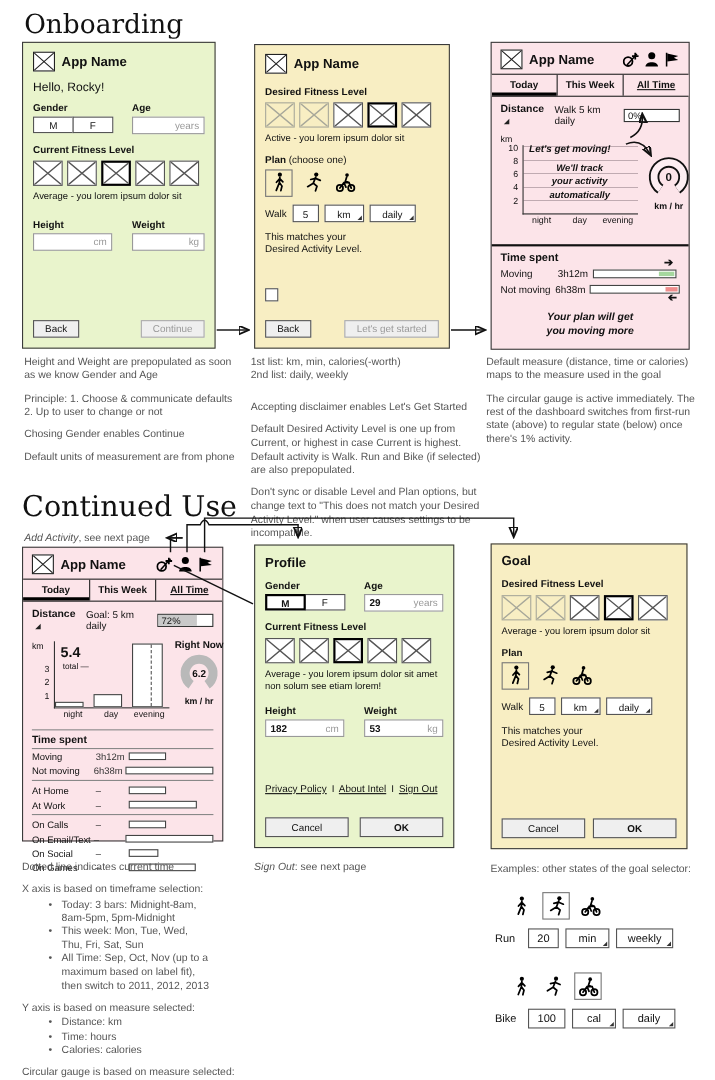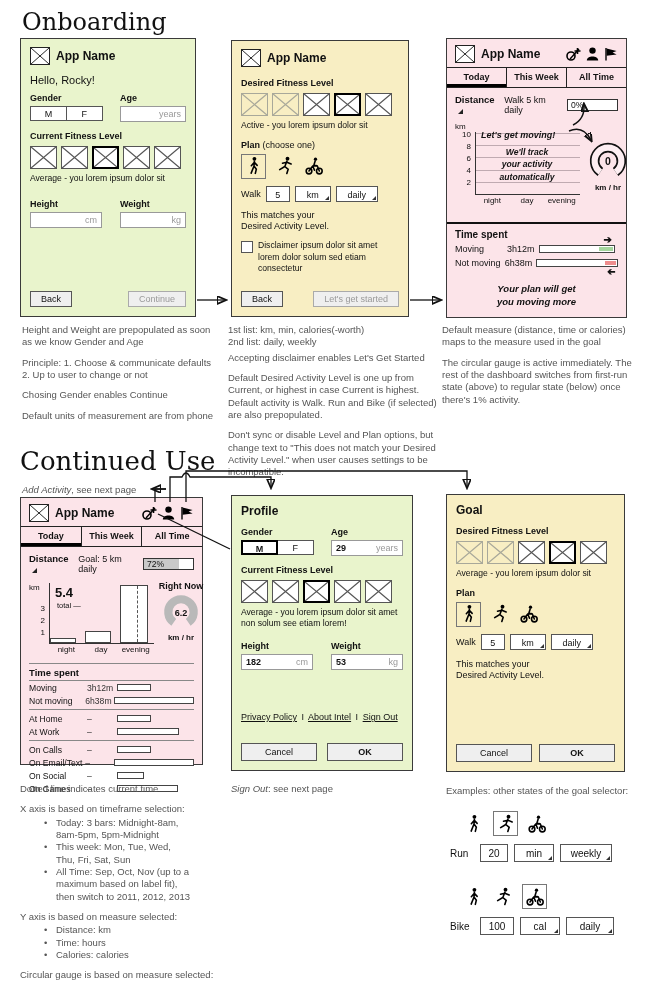--- a/index.html
+++ b/index.html
@@ -61,21 +61,21 @@
   .vb{border:1.2px solid #555;background:#fff;height:16px;line-height:16px;text-align:center;font-size:9px;position:relative;box-sizing:border-box;}
   .vb .dd{position:absolute;right:1px;bottom:1px;width:0;height:0;border-bottom:4px solid #333;border-left:4px solid transparent;}
   .ddup{display:inline-block;width:0;height:0;border-bottom:5px solid #222;border-left:5px solid transparent;margin-left:3px;}
 
   .ckrow{display:flex;gap:5px;font-size:8.6px;line-height:1.3;margin-top:8px;}
   .ck{width:10px;height:10px;border:1.2px solid #555;background:#fff;flex:0 0 auto;margin-top:1px;}
 
   
   .tabs{display:flex;border-top:1.5px solid #222;border-bottom:1.5px solid #222;background:inherit;}
   .tab{flex:1;text-align:center;padding:4px 0 5px 0;font-size:9px;font-weight:bold;border-right:1.5px solid #222;position:relative;}
-  .tab:last-child{border-right:none;}
+  .tab:last-child{border-right:none;text-decoration:underline;}
   .tab.active{box-shadow:inset 0 -3px 0 #000;}
 
   .goalrow{display:flex;align-items:center;gap:6px;padding:6px 8px 2px 8px;font-size:9px;}
   .measure{font-weight:bold;font-size:9.5px;}
   .pgr{border:1.2px solid #333;background:#fff;position:relative;height:12px;width:56px;box-sizing:border-box;}
   .pgr .fill{position:absolute;left:0;top:0;bottom:0;background:#c9c9c9;}
   .pgr .ptxt{position:absolute;left:3px;top:0;line-height:10px;font-size:8.6px;z-index:1;}
 
   
   .chartwrap{position:relative;height:98px;margin:2px 8px 0 8px;}
@@ -275,21 +275,20 @@
     <div class="vb" style="width:24px;"><span>5</span></div>
     <div class="vb" style="width:36px;"><span>km</span><span class="dd"></span></div>
     <div class="vb" style="width:42px;"><span>daily</span><span class="dd"></span></div>
   </div>
   <div class="cap" style="margin-top:8px;font-size:9px;">
     <div>This matches your</div>
     <div>Desired Activity Level.</div>
   </div>
   <div class="ckrow" style="position:absolute;left:9px;right:9px;bottom:42px;">
     <div class="ck"></div>
-    <div>Disclaimer ipsum dolor sit amet lorem dolor solum sed etiam consectetur</div>
   </div>
   <div class="footer">
     <span class="btn">Back</span>
     <span class="btn dis">Let's get started</span>
   </div>
 </div>
 
 <div class="card pink" style="left:446px;top:38px;width:181px;height:280px;">
   <div class="apphdr">
     <div class="xb appicon">
@@ -393,21 +392,21 @@
 </div>
 
 <div class="note" style="left:22px;top:324px;width:192px;">
   <p>Height and Weight are prepopulated as soon as we know Gender and Age</p>
     <p>Principle: 1. Choose &amp; communicate defaults 2. Up to user to change or not</p>
     <p>Chosing Gender enables Continue</p>
     <p>Default units of measurement are from phone</p>
 </div>
 <div class="note" style="left:228px;top:324px;width:222px;">
   <p style="margin-bottom:0;">1st list: km, min, calories(-worth)</p>
-    <p style="margin-bottom:3px;">2nd list: daily, weekly</p>
+    <p style="margin-bottom:16px;">2nd list: daily, weekly</p>
     <p>Accepting disclaimer enables Let's Get Started</p>
     <p>Default Desired Activity Level is one up from Current, or highest in case Current is highest. Default activity is Walk. Run and Bike (if selected) are also prepopulated.</p>
     <p>Don't sync or disable Level and Plan options, but change text to "This does not match your Desired Activity Level." when user causes settings to be incompatible.</p>
 </div>
 <div class="note" style="left:442px;top:324px;width:196px;">
   <p>Default measure (distance, time or calories) maps to the measure used in the goal</p>
     <p>The circular gauge is active immediately. The rest of the dashboard switches from first-run state (above) to regular state (below) once there's 1% activity.</p>
 </div>
 
 <h1 id="h2" class="serif-h">Continued Use</h1>

